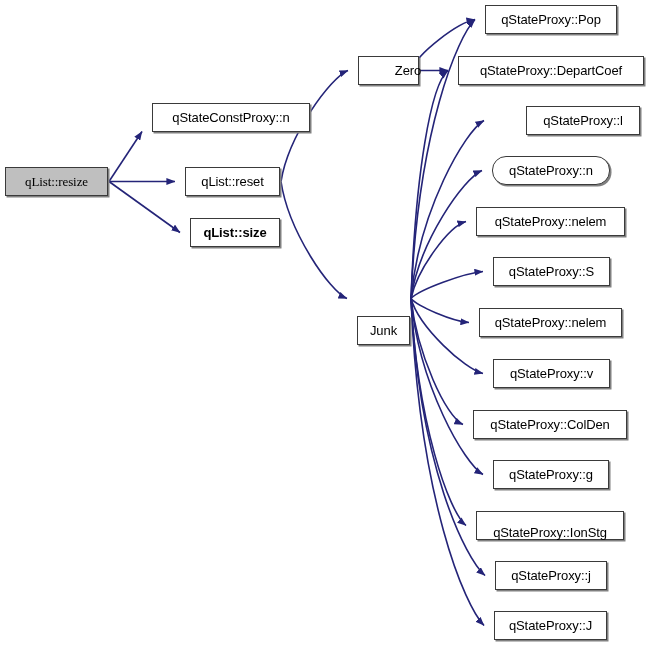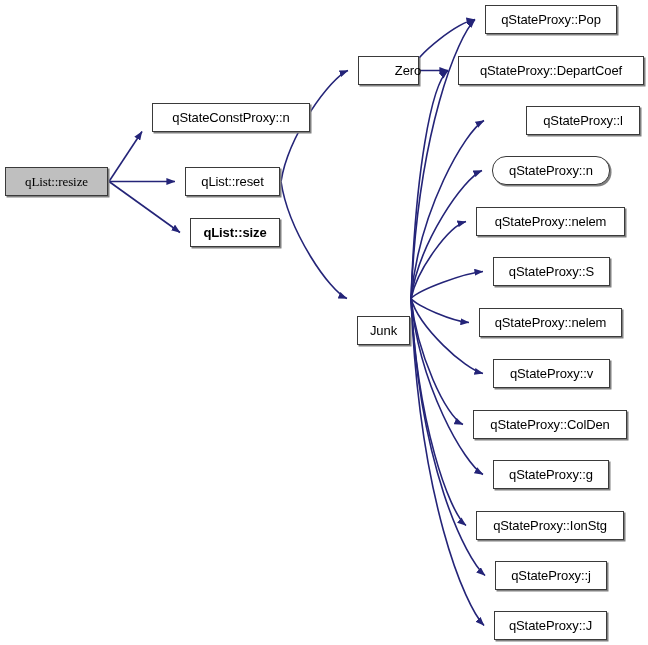--- a/index.html
+++ b/index.html
@@ -126,21 +126,21 @@
       </div>
       <div class="graph-node" style="left: 493px; top: 359px; width: 117px; height: 29px;">
         <span class="node-label">qStateProxy::v</span>
       </div>
       <div class="graph-node" style="left: 473px; top: 410px; width: 154px; height: 29px;">
         <span class="node-label">qStateProxy::ColDen</span>
       </div>
       <div class="graph-node" style="left: 493px; top: 460px; width: 116px; height: 29px;">
         <span class="node-label">qStateProxy::g</span>
       </div>
-      <div class="graph-node" style="left: 476px; top: 511px; width: 148px; height: 29px;">
+      <div class="graph-node" style="left: 476px; top: 511px; width: 148px; height: 29px; align-items: flex-end;">
         <span class="node-label">qStateProxy::IonStg</span>
       </div>
       <div class="graph-node" style="left: 495px; top: 561px; width: 112px; height: 29px;">
         <span class="node-label">qStateProxy::j</span>
       </div>
       <div class="graph-node" style="left: 494px; top: 611px; width: 113px; height: 29px;">
         <span class="node-label">qStateProxy::J</span>
       </div>
     </div>
 </div>

